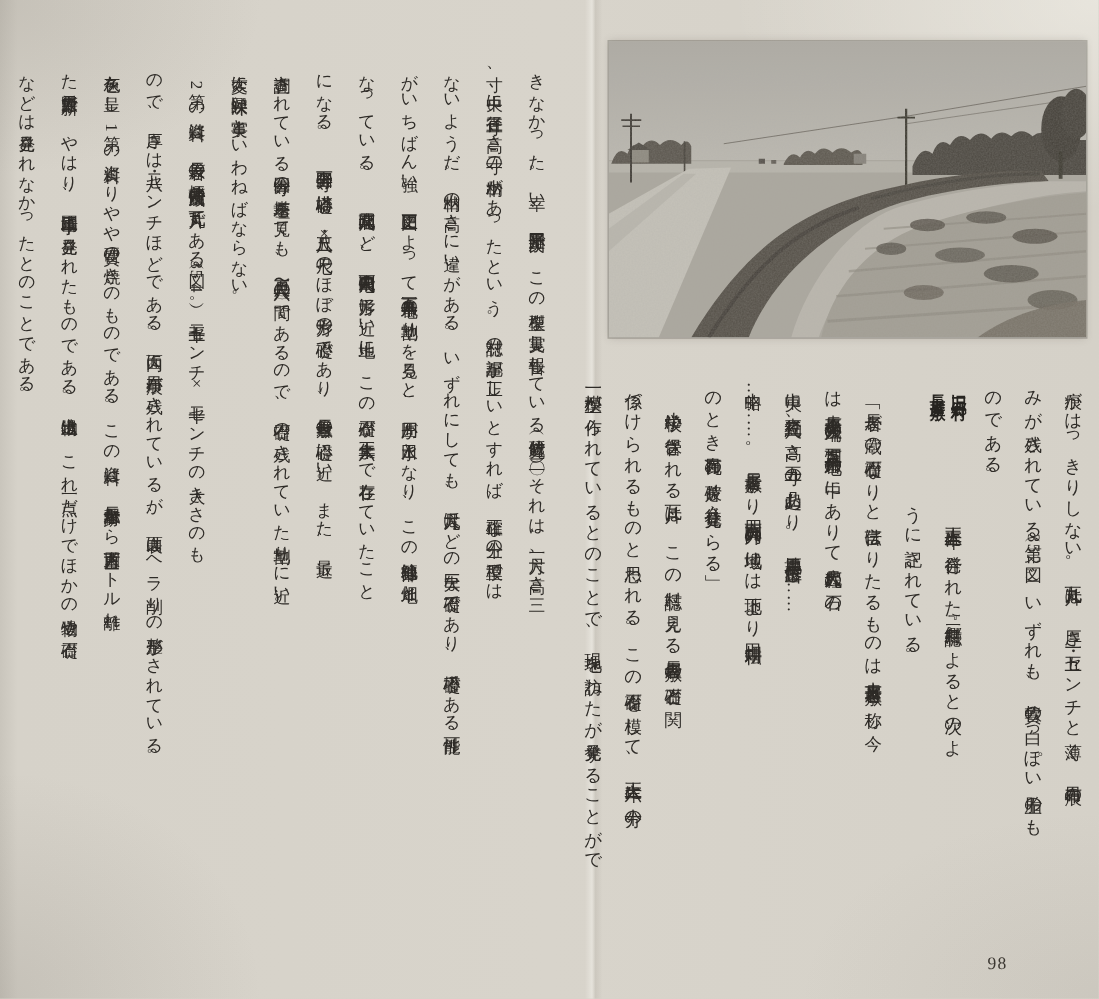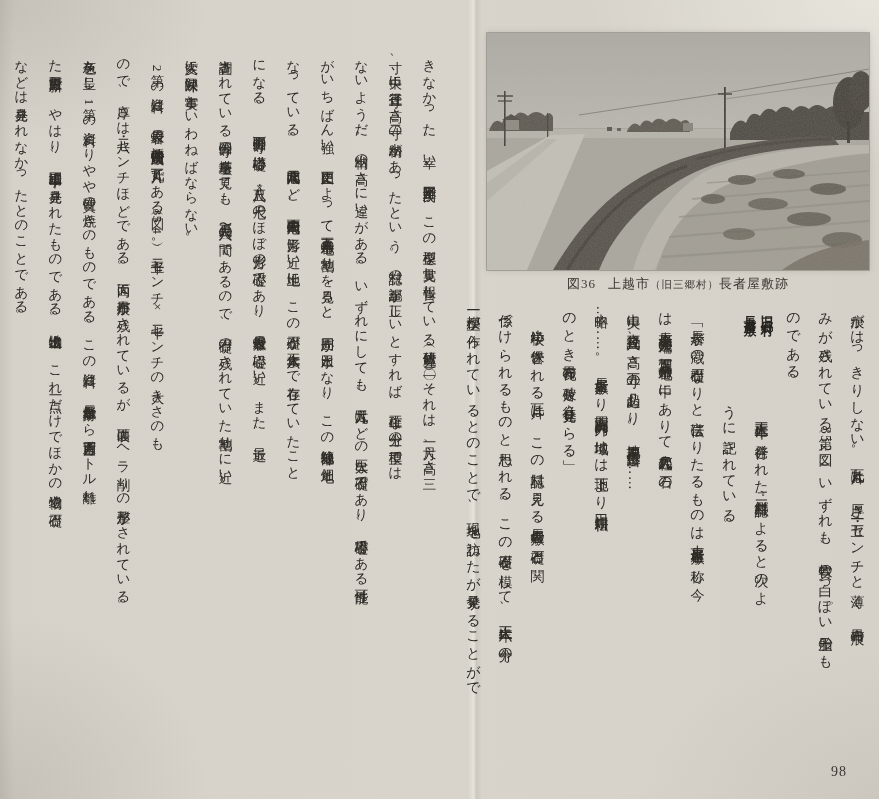--- a/index.html
+++ b/index.html
@@ -61,21 +61,21 @@
   
   .section-heading{
     position:absolute;top:2px;right:98px;width:38px;height:78px;
     writing-mode:vertical-rl;text-orientation:mixed;
     font-size:12.5px;font-weight:600;letter-spacing:3px;line-height:17px;
     color:#262420;
   }
   .section-heading div{height:100%;}
   
   .page-number{
-    position:absolute;left:831px;top:764px;
+    position:absolute;left:790px;top:764px;
     font-size:14px;color:#3b3731;letter-spacing:1px;
   }
 </style>
 </head>
 <body>
 
 <div id="page">
 
   <div class="crease"></div>
 
@@ -145,23 +145,20 @@
       <ellipse cx="226" cy="166" rx="12" ry="5" fill="#5a554c" opacity="0.8"></ellipse>
       <ellipse cx="322" cy="186" rx="22" ry="7" fill="#5a554c" opacity="0.8"></ellipse>
       <ellipse cx="355" cy="207" rx="20" ry="8" fill="#615c52" opacity="0.8"></ellipse>
       <ellipse cx="252" cy="201" rx="16" ry="6" fill="#655f56" opacity="0.75"></ellipse>
       <path d="M295,237 L382,237 L382,207 C350,210 318,220 295,237 Z" fill="#756f64" opacity="0.9"></path>
 
       <rect x="0" y="0" width="382" height="237" filter="url(#grain)"></rect>
     </svg>
   </div>
 
-  <div class="photo-caption">
-    <span class="cap-label">図36</span><span>上越市</span><span class="cap-small">（旧三郷村）</span><span>長者屋敷跡</span>
-  </div>
 
   <div class="vblock right-block">
     <div class="section-heading">
       <div>旧三郷村</div>
       <div>長者屋敷</div>
     </div>
   <div class="vcol">痕がはっきりしない。丸瓦片は、厚さ一・五センチと薄く、布目痕の</div>
       <div class="vcol">みが残されている（第35図2）。いずれも、軟質の白っぽい胎土のも</div>
       <div class="vcol">のである。</div>
       <div class="vcol below-heading">　大正十五年に発行された『三郷村誌』によると次のよ</div>

